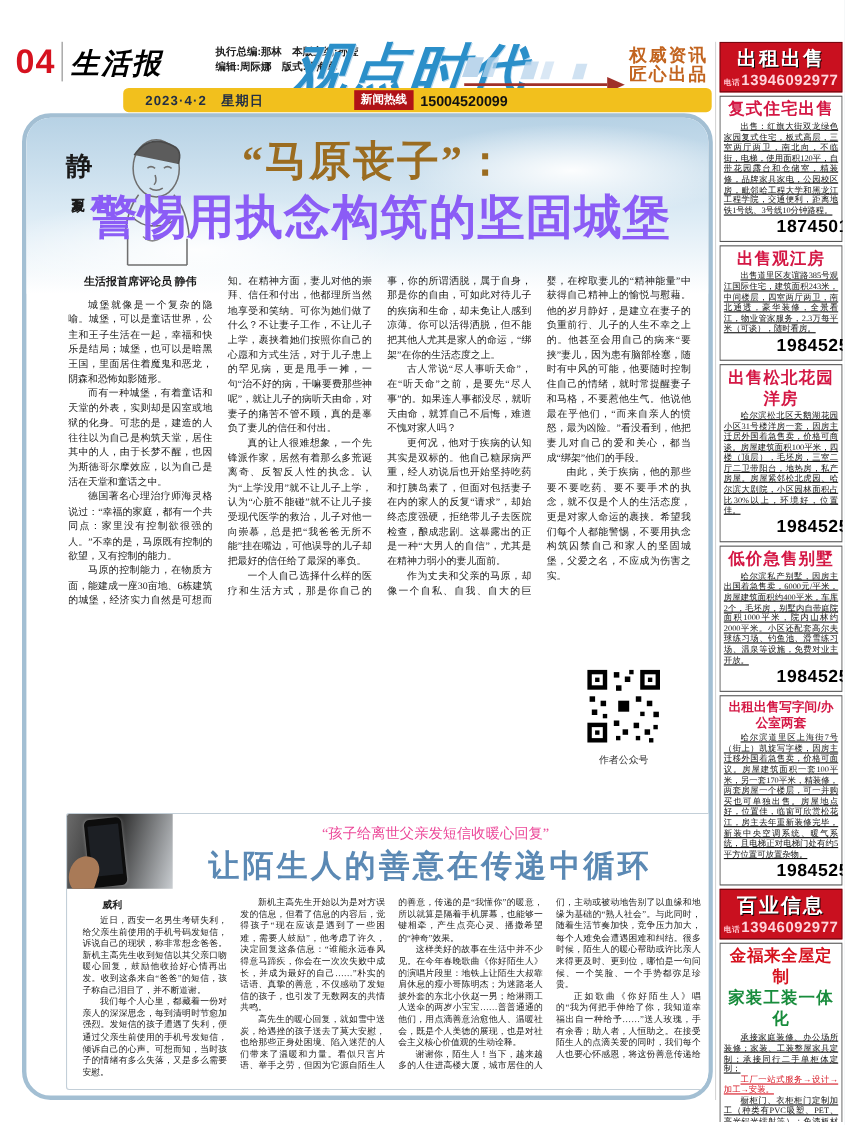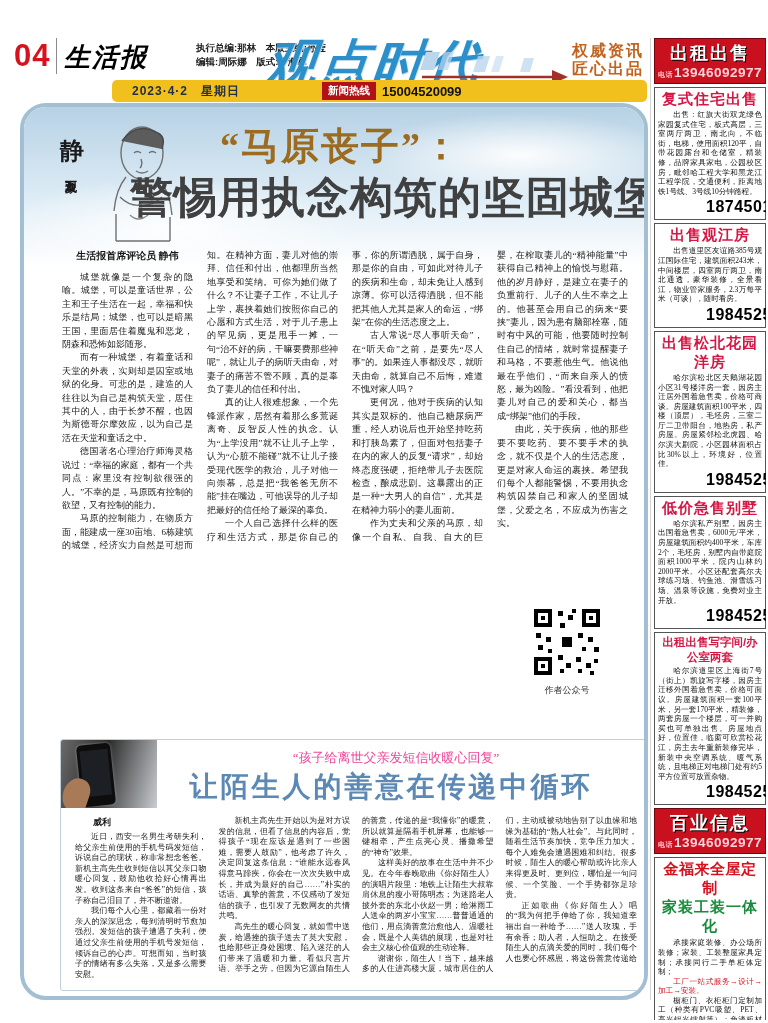--- a/index.html
+++ b/index.html
@@ -27,21 +27,21 @@
   .sky { position:absolute; left:0; top:0; width:100%; height:160px;
          background:
            radial-gradient(ellipse 220px 60px at 80% 30%, rgba(255,255,255,.95), rgba(255,255,255,0) 70%),
            radial-gradient(ellipse 260px 70px at 25% 75%, rgba(255,255,255,.9), rgba(255,255,255,0) 70%),
            linear-gradient(#b7d2e5, #dcebf5 55%, #ffffff); }
   .figure-sketch { position:absolute; left:62px; top:12px; }
   .column-label { position:absolute; left:36px; top:28px; width:22px; text-align:center; color:#1a1a1a; }
   .column-label .big-char { font-size:24px; font-weight:900; display:block; }
   .column-label .rest { display:block; font-size:12px; font-weight:bold; line-height:14px; writing-mode:vertical-rl; margin:4px auto 0; }
   .kicker { position:absolute; left:196px; top:14px; font-size:38px; font-weight:900; color:#9b6c20; letter-spacing:2px; font-family:"Liberation Serif", serif; }
-  .headline { position:absolute; left:58px; top:62px; width:570px; font-size:43px; font-weight:900; color:#404040; letter-spacing:1px; white-space:nowrap; font-family:"Liberation Serif", serif;margin-left:48px; }
+  .headline { position:absolute; left:58px; top:62px; width:570px; font-size:43px; font-weight:900; color:#8b5cf6; letter-spacing:1px; white-space:nowrap; font-family:"Liberation Serif", serif; }
 
   .main-body { position:absolute; left:38px; top:142px; width:566px; height:492px; column-count:4; column-gap:14px; overflow:hidden;
                font-family:"Liberation Serif", serif; color:#1a1a1a; }
   .byline { font-size:10px; font-weight:bold; text-align:center; margin-bottom:8px; }
   .para { font-size:9px; line-height:13.4px; text-align:justify; text-indent:2em; }
   .qr-block { position:absolute; left:500px; top:498px; width:86px; background:#ffffff; text-align:center; padding:2px; }
   .qr-caption { font-size:9px; color:#333; margin-top:3px; font-family:"Liberation Serif", serif; }
 
   
   .bottom-box { position:absolute; left:36px; top:632px; width:590px; height:252px; border:1px solid #c3cfd8; border-radius:3px; background:#ffffff; }
@@ -59,21 +59,21 @@
   
   .sidebar { position:absolute; left:654px; top:38px; width:112px; height:982px; overflow:hidden; }
   .sep-line { position:absolute; left:650px; top:38px; width:1px; height:962px; background:#d5d5d5; }
   .ad-header { background:#c9101f; border:1px solid #6d060e; padding:2px 2px 3px; text-align:center; margin-bottom:3px; }
   .ad-header-title { color:#ffffff; font-size:18px; font-weight:900; letter-spacing:2px; text-shadow:1px 1px 0 #000; }
   .ad-header-phone { color:#ffd5dc; font-size:13.5px; font-weight:bold; letter-spacing:.5px; }
   .ad-header-prefix { font-size:7px; display:inline-block; margin-right:1px; color:#ffc2cc; }
   .ad-box { border:1px solid #555; background:#fff; padding:2px 3px 3px; margin-bottom:3px; }
   .ad-title { color:#d41744; font-size:15px; font-weight:900; text-align:center; letter-spacing:1px; margin-bottom:1px; }
   .ad-title.small { font-size:11.5px; letter-spacing:0; }
-  .ad-body { font-size:7.6px; line-height:9.6px; text-align:justify; text-indent:2em; color:#111; font-family:"Liberation Serif", serif; }
+  .ad-body { font-size:7.6px; line-height:9.6px; text-align:justify; text-indent:2em; color:#111; font-family:"Liberation Serif", serif;text-decoration:underline; }
   .ad-phone { font-size:16px; font-weight:bold; text-align:center; color:#000; margin-top:2px; letter-spacing:.5px;margin-left:48px; }
   .jfl-title1 { color:#d6121f; font-size:15px; font-weight:900; text-align:center; letter-spacing:.5px; }
   .jfl-title2 { color:#188c3c; font-size:15px; font-weight:900; text-align:center; letter-spacing:1px; margin-bottom:2px; }
   .jfl-red { color:#d6121f; }
 </style>
 </head>
 <body>
 
 <div class="page">
 

